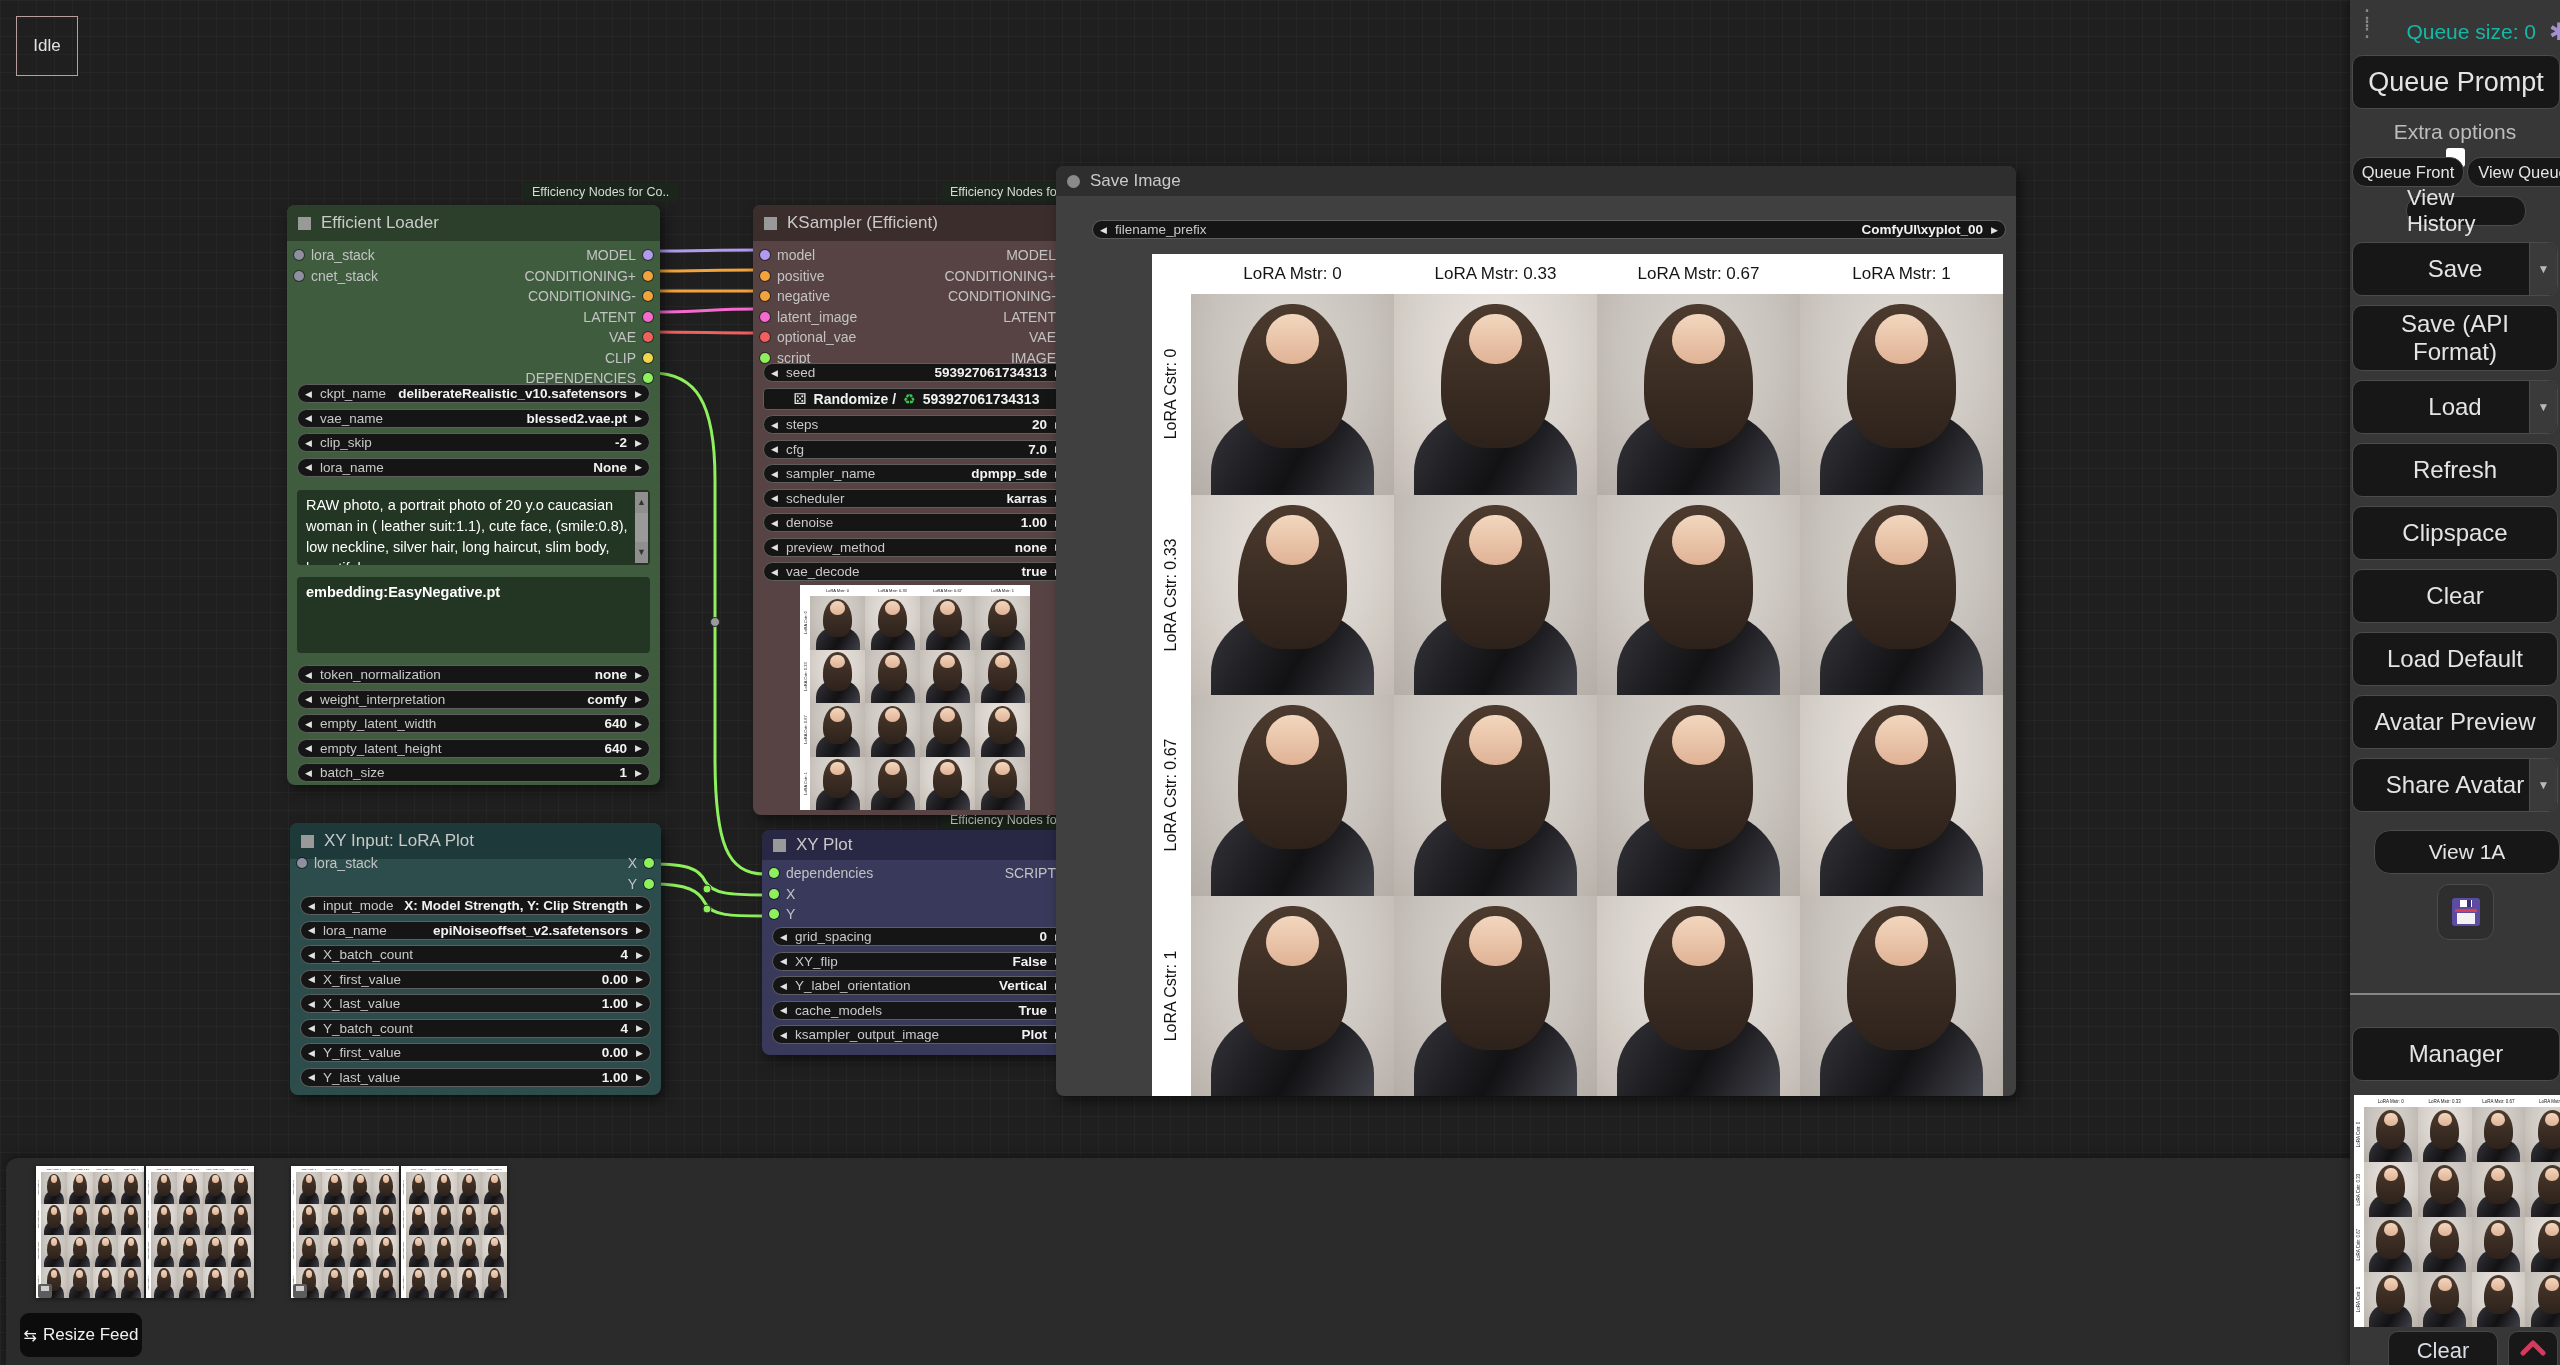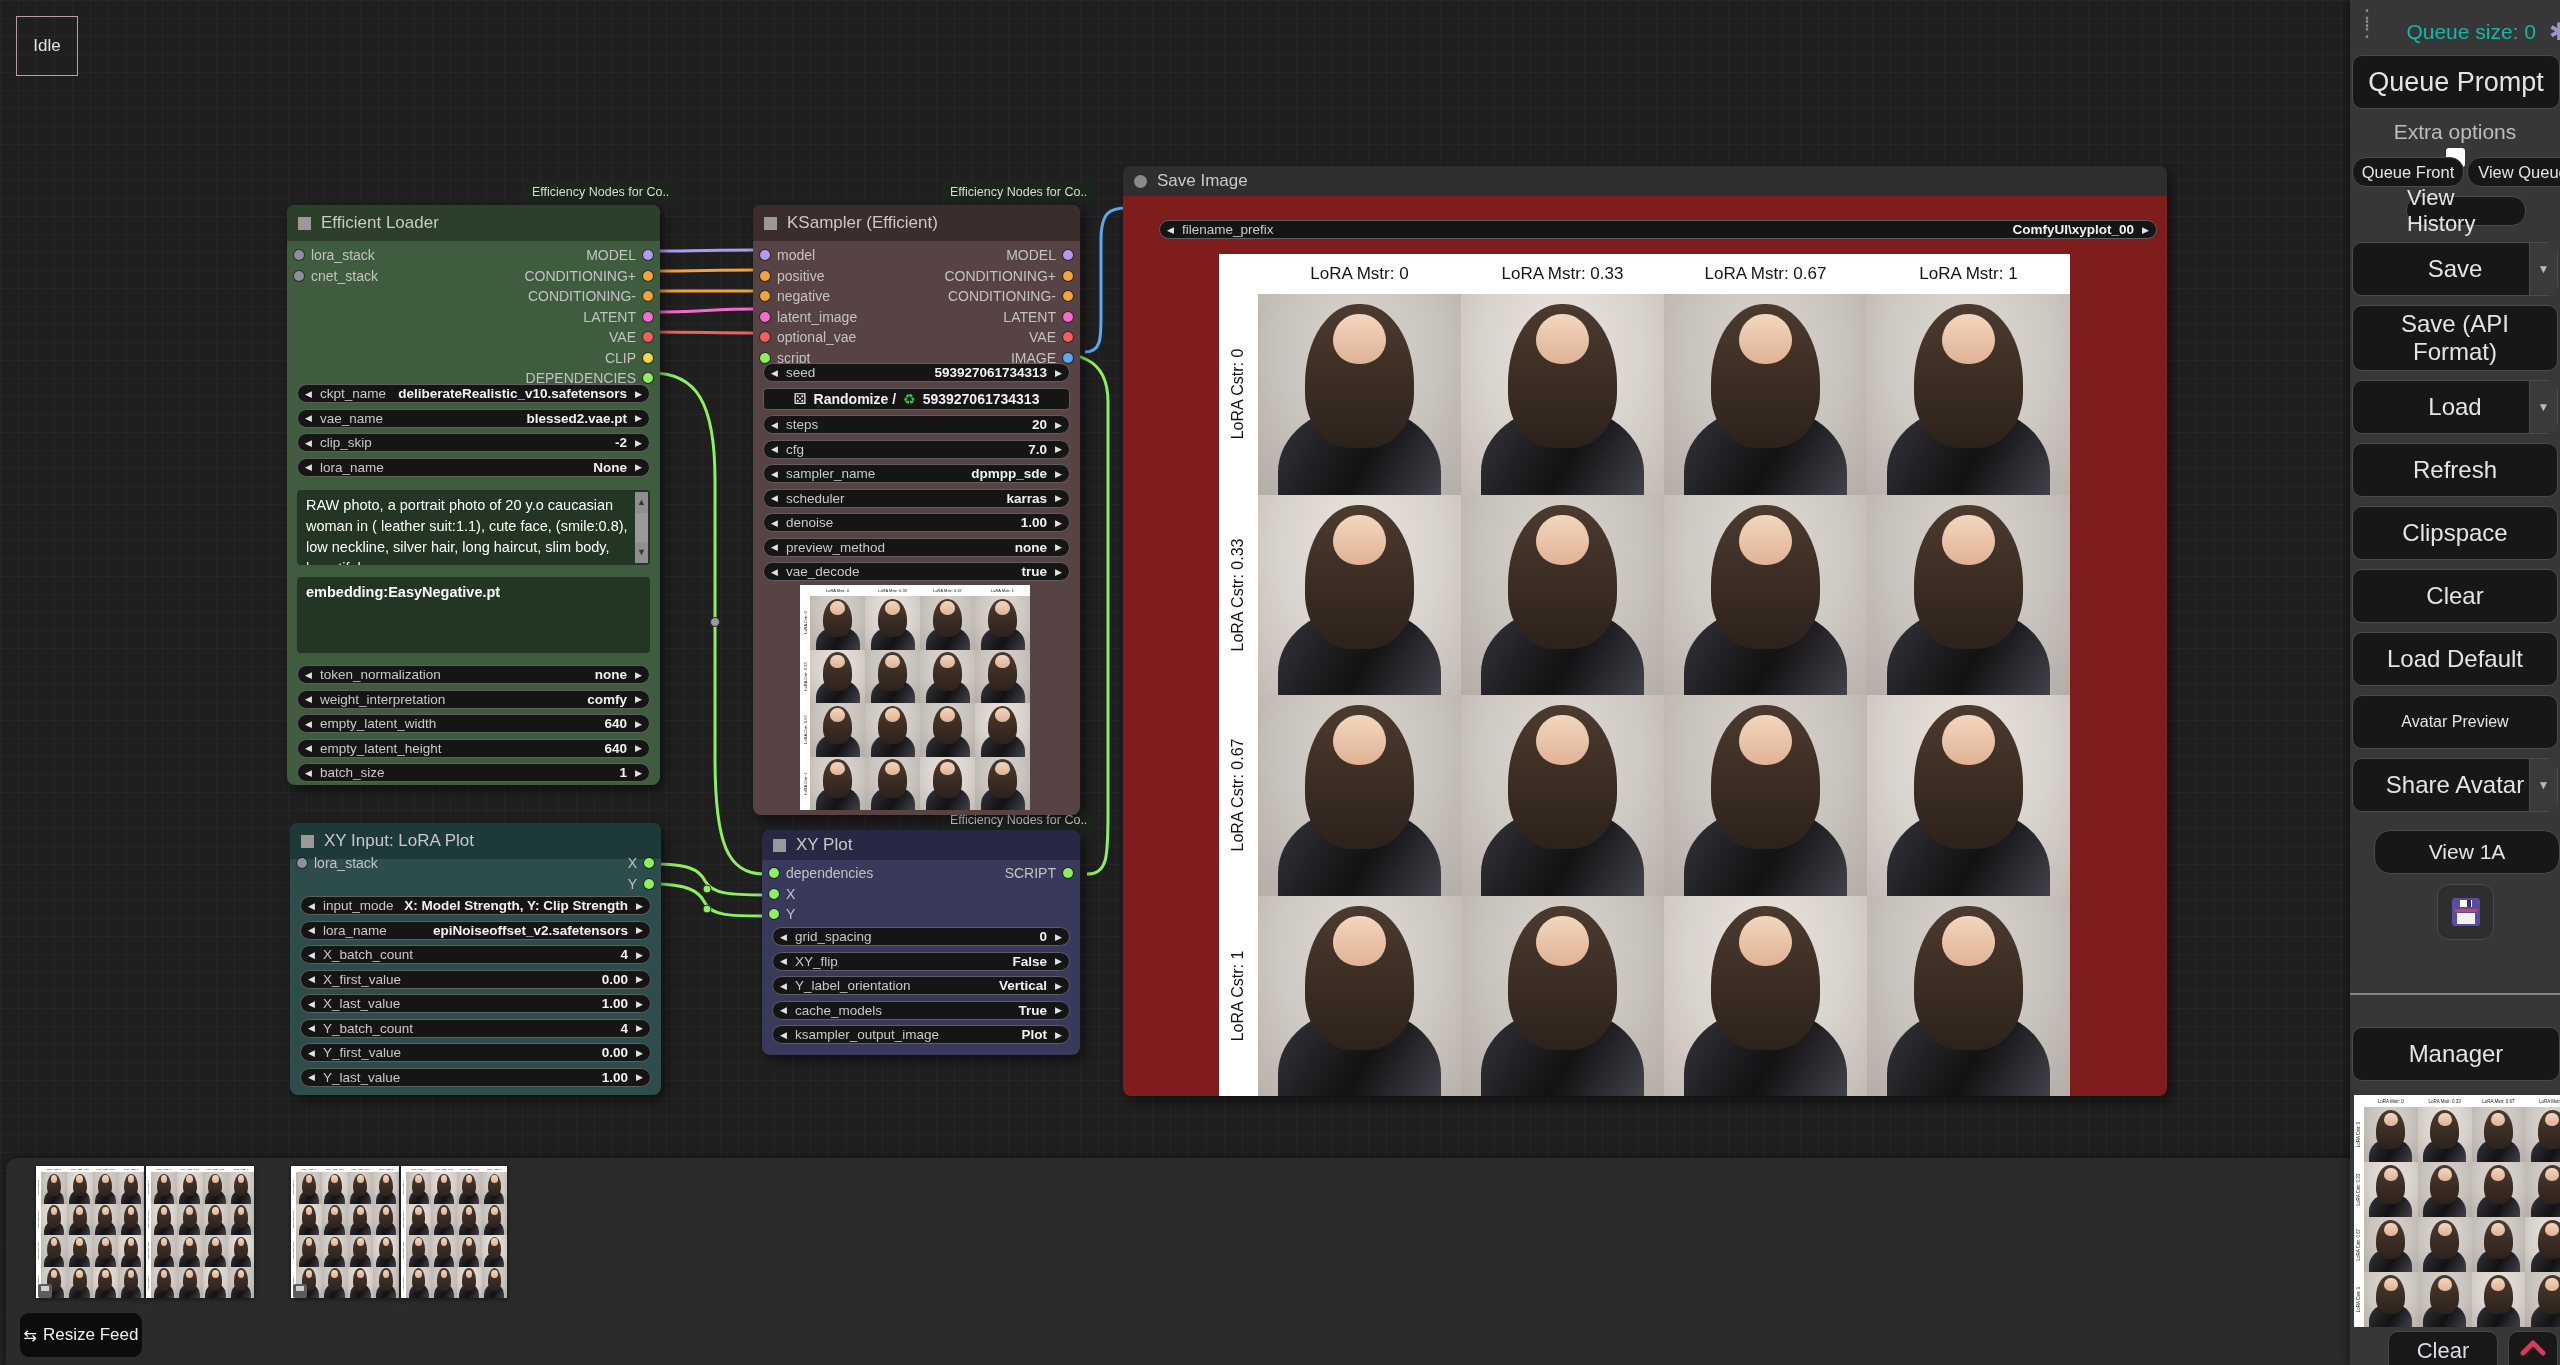--- a/index.html
+++ b/index.html
@@ -595,21 +595,21 @@
         </div>
         <div class="widget">
           <span class="arr">◀</span>
           <span class="wl">ksampler_output_image</span>
           <span class="wv">Plot</span>
           <span class="arr">▶</span>
         </div>
       </div>
   </div>
 
-  <div class="node" style="left:1123px;top:166px;width:1044px;height:930px;background:#7f1d1d;">
+  <div class="node" style="left:1056px;top:166px;width:960px;height:930px;background:#404040;">
     <div class="node-hd" style="background:#2e2e2e;height:30px;">
       <span class="hd-dot"></span>
       <span>Save Image</span>
     </div>
     <div class="wlist" style="top:54px;left:26px;">
         <div class="widget">
           <span class="arr">◀</span>
           <span class="wl">filename_prefix</span>
           <span class="wv">ComfyUI\xyplot_00</span>
           <span class="arr">▶</span>
@@ -1326,21 +1326,21 @@
         </div>
         <div class="sb-btn" style="min-height: 44px; font-size: 24px; padding: 4px 6px; text-align: center;">
           <span>Clipspace</span>
         </div>
         <div class="sb-btn" style="min-height: 44px; font-size: 24px; padding: 4px 6px; text-align: center;">
           <span>Clear</span>
         </div>
         <div class="sb-btn" style="min-height: 44px; font-size: 24px; padding: 4px 6px; text-align: center;">
           <span>Load Default</span>
         </div>
-        <div class="sb-btn" style="min-height: 44px; font-size: 16px; padding: 4px 6px; text-align: center;">
+        <div class="sb-btn" style="min-height: 44px; font-size: 24px; padding: 4px 6px; text-align: center;">
           <span>Avatar Preview</span>
         </div>
         <div class="sb-btn" style="min-height: 44px; font-size: 24px; padding: 4px 6px; text-align: center;">
           <span>Share Avatar</span>
           <span class="caret-seg">▼</span>
         </div>
       </div>
 
     <div class="sb-btn" style="position:absolute;left:24px;top:230px;width:184px;height:42px;font-size:21px;border-radius:16px;top:830px;">View 1A</div>
     <div class="sb-btn" style="position:absolute;left:87px;top:884px;width:55px;height:54px;border-radius:12px;background:#2e2e2e;">

